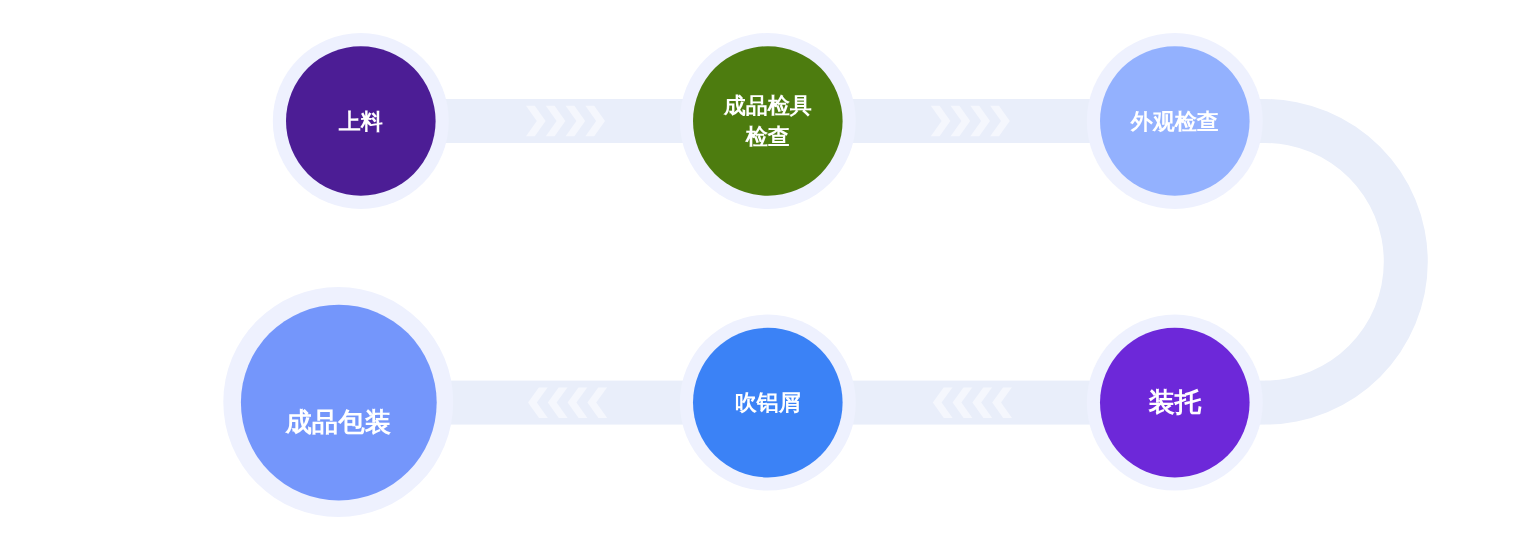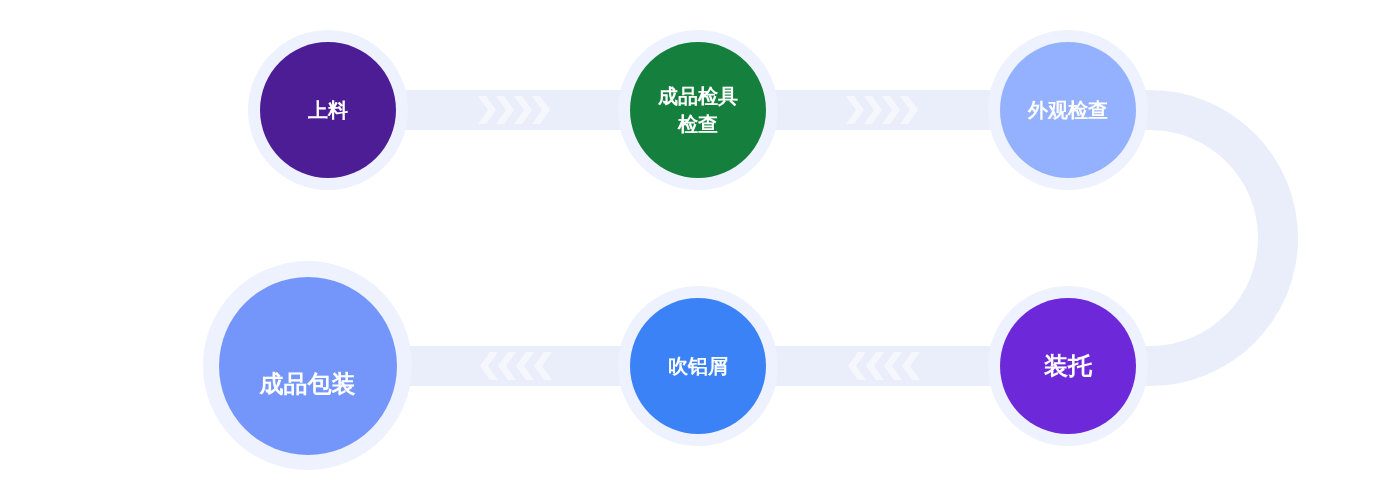--- a/index.html
+++ b/index.html
@@ -55,21 +55,21 @@
     <polygon points="22,0 14,0 4,14 14,28 22,28 12,14"></polygon>
   </g>
 </svg>
 
 <div class="node" style="left:248px; top:30px; width:160px; height:160px;">
   <div class="inner" style="width:136px; height:136px; background:#4c1d95; font-size:20px;">
     <span class="label">上料</span>
   </div>
 </div>
 <div class="node" style="left:618px; top:30px; width:160px; height:160px;">
-  <div class="inner" style="width:136px; height:136px; background:#15803d; font-size:20px;">
+  <div class="inner" style="width:136px; height:136px; background:#4d7c0f; font-size:20px;">
     <span class="label">成品检具
 检查</span>
   </div>
 </div>
 <div class="node" style="left:988px; top:30px; width:160px; height:160px;">
   <div class="inner" style="width:136px; height:136px; background:#93b1fe; font-size:20px;">
     <span class="label" style="max-width:110px;">外观检查</span>
   </div>
 </div>
 <div class="node" style="left:988px; top:286px; width:160px; height:160px;">

